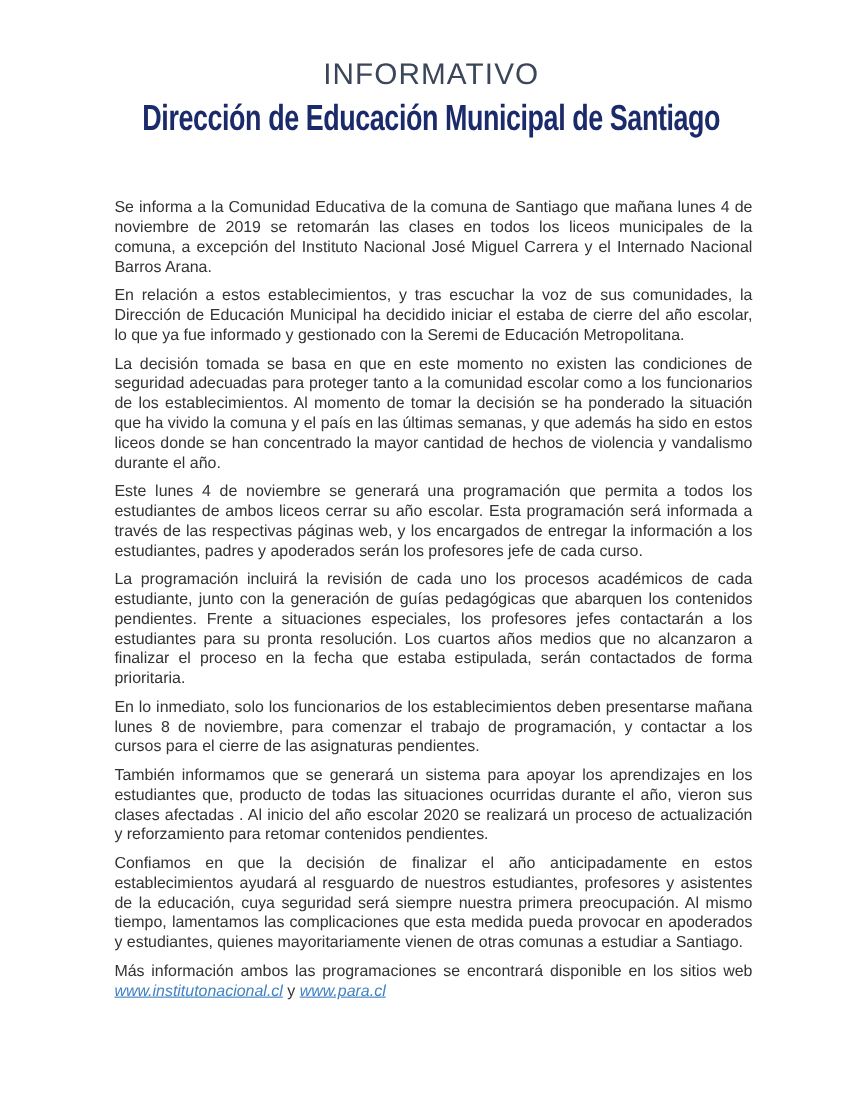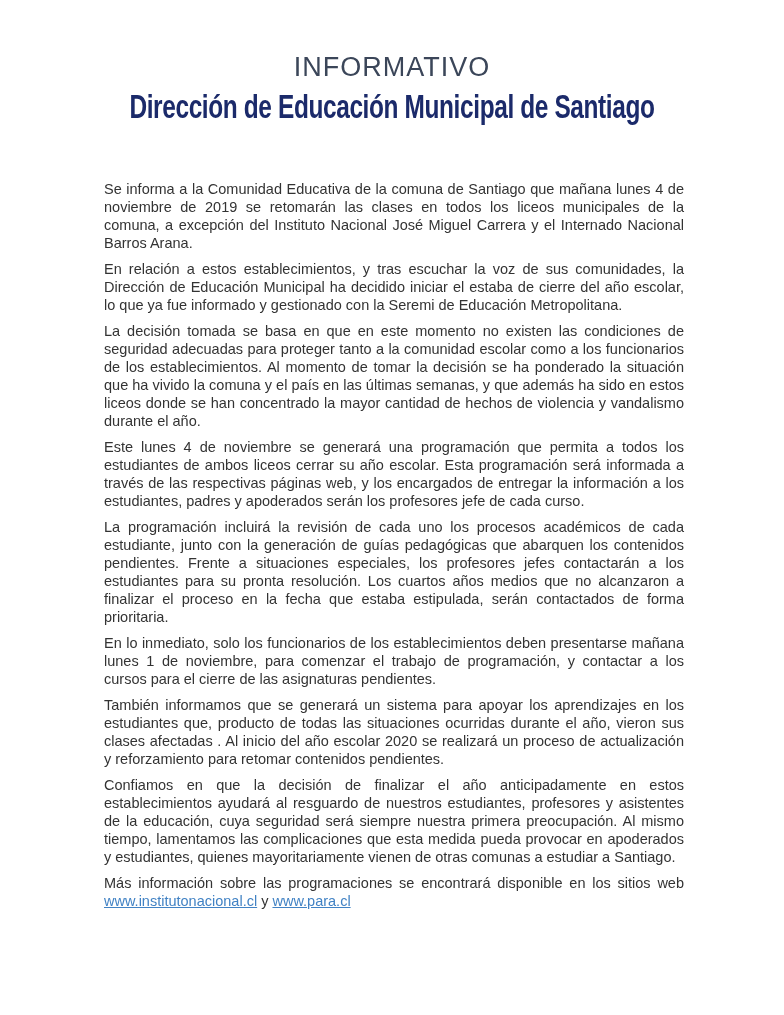--- a/index.html
+++ b/index.html
@@ -62,39 +62,40 @@
     text-align: justify;
     margin-top: 12px;
   }
   .content p {
     margin: 0 0 8px 0;
   }
   a.link {
     color: var(--link);
     text-decoration: underline;
     cursor: pointer;
+    font-style: italic;
   }
 </style>
 </head>
 <body>
 
 <div class="page">
   <div class="kicker">INFORMATIVO</div>
 
   <h1 class="doc-title">Dirección de Educación Municipal de Santiago</h1>
 
   <div class="content">
     <p>Se informa a la Comunidad Educativa de la comuna de Santiago que mañana lunes 4 de noviembre de 2019 se retomarán las clases en todos los liceos municipales de la comuna, a excepción del Instituto Nacional José Miguel Carrera y el Internado Nacional Barros Arana.</p>
     <p>En relación a estos establecimientos, y tras escuchar la voz de sus comunidades, la Dirección de Educación Municipal ha decidido iniciar el estaba de cierre del año escolar, lo que ya fue informado y gestionado con la Seremi de Educación Metropolitana.</p>
     <p>La decisión tomada se basa en que en este momento no existen las condiciones de seguridad adecuadas para proteger tanto a la comunidad escolar como a los funcionarios de los establecimientos. Al momento de tomar la decisión se ha ponderado la situación que ha vivido la comuna y el país en las últimas semanas, y que además ha sido en estos liceos donde se han concentrado la mayor cantidad de hechos de violencia y vandalismo durante el año.</p>
     <p>Este lunes 4 de noviembre se generará una programación que permita a todos los estudiantes de ambos liceos cerrar su año escolar. Esta programación será informada a través de las respectivas páginas web, y los encargados de entregar la información a los estudiantes, padres y apoderados serán los profesores jefe de cada curso.</p>
     <p>La programación incluirá la revisión de cada uno los procesos académicos de cada estudiante, junto con la generación de guías pedagógicas que abarquen los contenidos pendientes. Frente a situaciones especiales, los profesores jefes contactarán a los estudiantes para su pronta resolución. Los cuartos años medios que no alcanzaron a finalizar el proceso en la fecha que estaba estipulada, serán contactados de forma prioritaria.</p>
-    <p>En lo inmediato, solo los funcionarios de los establecimientos deben presentarse mañana lunes 1 de noviembre, para comenzar el trabajo de programación, y contactar a los cursos para el cierre de las asignaturas pendientes.</p>
+    <p>En lo inmediato, solo los funcionarios de los establecimientos deben presentarse mañana lunes 8 de noviembre, para comenzar el trabajo de programación, y contactar a los cursos para el cierre de las asignaturas pendientes.</p>
     <p>También informamos que se generará un sistema para apoyar los aprendizajes en los estudiantes que, producto de todas las situaciones ocurridas durante el año, vieron sus clases afectadas . Al inicio del año escolar 2020 se realizará un proceso de actualización y reforzamiento para retomar contenidos pendientes.</p>
     <p>Confiamos en que la decisión de finalizar el año anticipadamente en estos establecimientos ayudará al resguardo de nuestros estudiantes, profesores y asistentes de la educación, cuya seguridad será siempre nuestra primera preocupación. Al mismo tiempo, lamentamos las complicaciones que esta medida pueda provocar en apoderados y estudiantes, quienes mayoritariamente vienen de otras comunas a estudiar a Santiago.</p>
     <p>
-      <span>Más información sobre las programaciones se encontrará disponible en los sitios web</span>
+      <span>Más información ambos las programaciones se encontrará disponible en los sitios web</span>
       <a class="link">www.institutonacional.cl</a>
       <span>y</span>
       <a class="link">www.para.cl</a>
     </p>
   </div>
 </div>
 
 </body></html>

